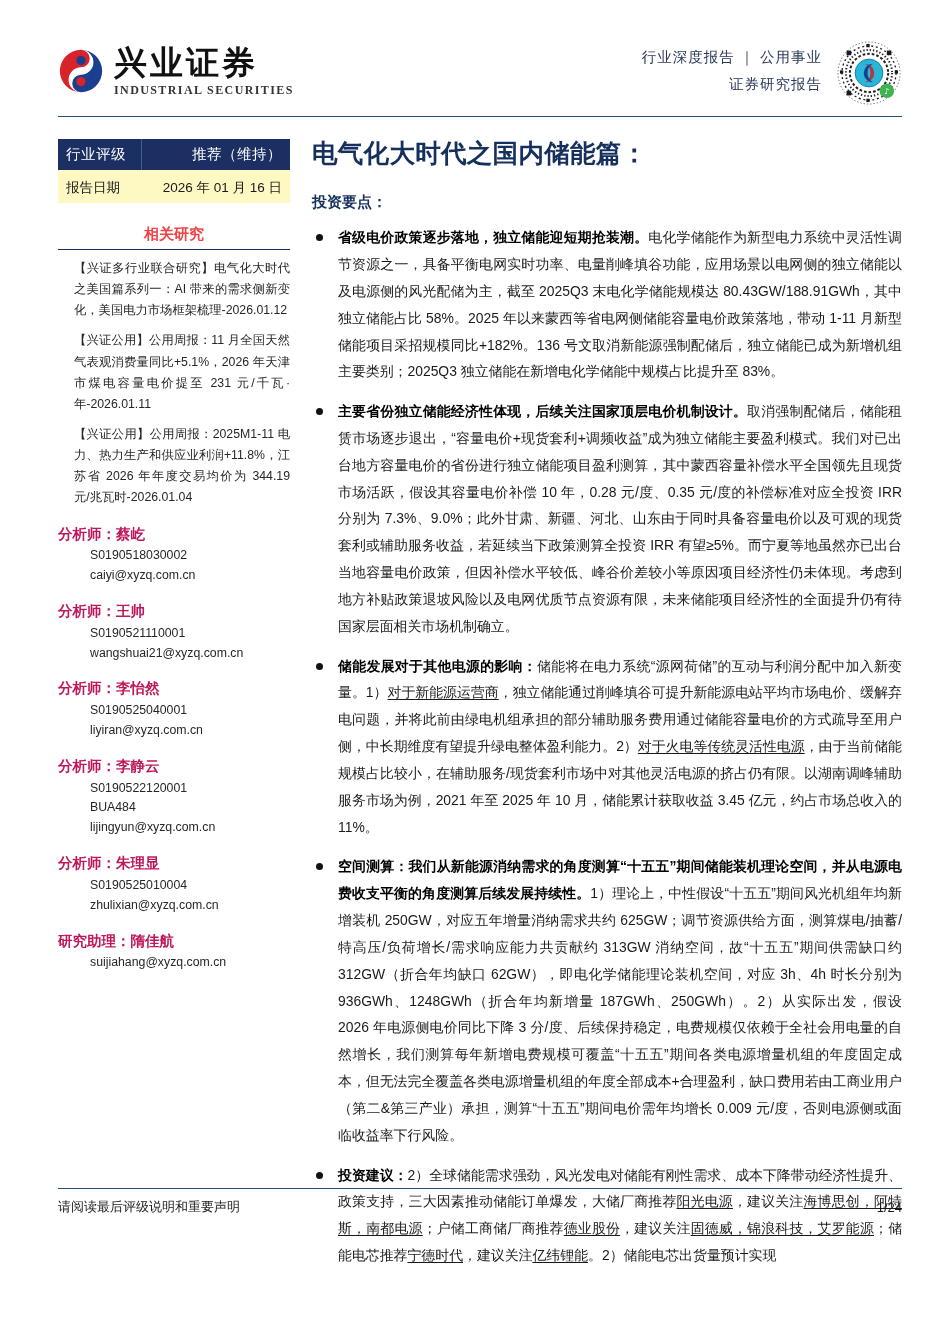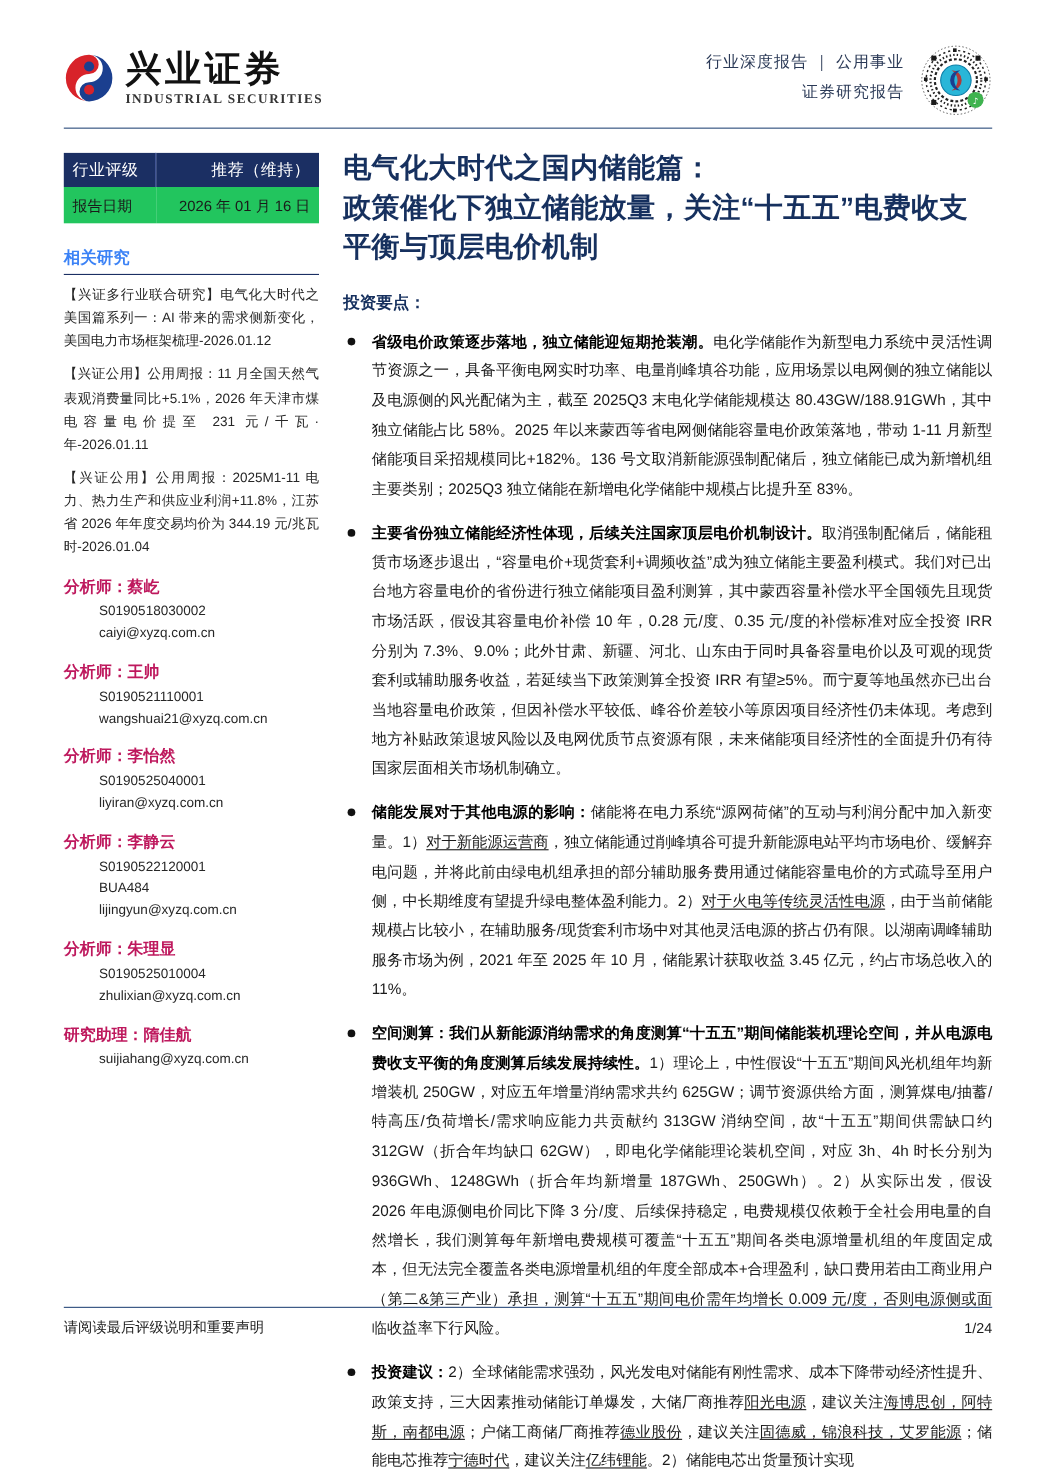--- a/index.html
+++ b/index.html
@@ -46,29 +46,30 @@
   .main { flex: 1 1 auto; min-width: 0; }
 
   
   .rating-table { width: 100%; border-collapse: collapse; margin-top: 6px; }
   .rating-table td { padding: 6px 8px; font-size: 13.5px; }
   .rating-head td {
     background: #1b2f63; color: #fff; font-size: 14.5px; letter-spacing: .5px;
   }
   .rating-head td:first-child { border-right: 1px solid #46599a; }
   .rating-head td:last-child, .rating-row td:last-child { text-align: right; }
-  .rating-row td { color: #1a1a1a; background: #22c55e; padding-top: 9px; }
+  .rating-row td { color: #1a1a1a; background: #fef9c3; padding-top: 9px; }
 
   
   .sb-heading {
-    font-size: 15px; font-weight: 700; color: #3b82f6;
+    font-size: 15px; font-weight: 700; color: #ef4444;
     margin: 22px 0 4px 0; padding-bottom: 5px;
     border-bottom: 1px solid #1b2f63;
-  }
-  .related-list { margin-top: 8px; }
+    text-align: center;
+  }
+  .related-list { margin-top: 8px; margin-left: 16px; }
   .related-item {
     font-size: 12.3px; line-height: 1.72; color: #262626;
     text-align: justify; margin-bottom: 9px;
   }
 
   
   .analyst-block { margin-top: 13px; }
   .analyst-name { font-size: 14.5px; font-weight: 700; color: #be185d; line-height: 1.7; }
   .analyst-meta { font-size: 12.3px; color: #262626; line-height: 1.62; margin-left: 32px; }
 
@@ -210,21 +211,20 @@
       <div class="analyst-block">
         <div class="analyst-name">研究助理：隋佳航</div>
         <div class="analyst-meta">suijiahang@xyzq.com.cn</div>
       </div>
 
     </div>
 
     <div class="main">
       <div class="title">
         <span>电气化大时代之国内储能篇：</span><br>
-        <span>政策催化下独立储能放量，关注“十五五”电费收支平衡与顶层电价机制</span>
       </div>
 
       <div class="section-label">投资要点：</div>
 
       <div class="bullets">
         <div class="bullet">
           <b>省级电价政策逐步落地，独立储能迎短期抢装潮。</b><span>电化学储能作为新型电力系统中灵活性调节资源之一，具备平衡电网实时功率、电量削峰填谷功能，应用场景以电网侧的独立储能以及电源侧的风光配储为主，截至 2025Q3 末电化学储能规模达 80.43GW/188.91GWh，其中独立储能占比 58%。2025 年以来蒙西等省电网侧储能容量电价政策落地，带动 1-11 月新型储能项目采招规模同比+182%。136 号文取消新能源强制配储后，独立储能已成为新增机组主要类别；2025Q3 独立储能在新增电化学储能中规模占比提升至 83%。</span>
         </div>
         <div class="bullet">
           <b>主要省份独立储能经济性体现，后续关注国家顶层电价机制设计。</b><span>取消强制配储后，储能租赁市场逐步退出，“容量电价+现货套利+调频收益”成为独立储能主要盈利模式。我们对已出台地方容量电价的省份进行独立储能项目盈利测算，其中蒙西容量补偿水平全国领先且现货市场活跃，假设其容量电价补偿 10 年，0.28 元/度、0.35 元/度的补偿标准对应全投资 IRR 分别为 7.3%、9.0%；此外甘肃、新疆、河北、山东由于同时具备容量电价以及可观的现货套利或辅助服务收益，若延续当下政策测算全投资 IRR 有望≥5%。而宁夏等地虽然亦已出台当地容量电价政策，但因补偿水平较低、峰谷价差较小等原因项目经济性仍未体现。考虑到地方补贴政策退坡风险以及电网优质节点资源有限，未来储能项目经济性的全面提升仍有待国家层面相关市场机制确立。</span>

